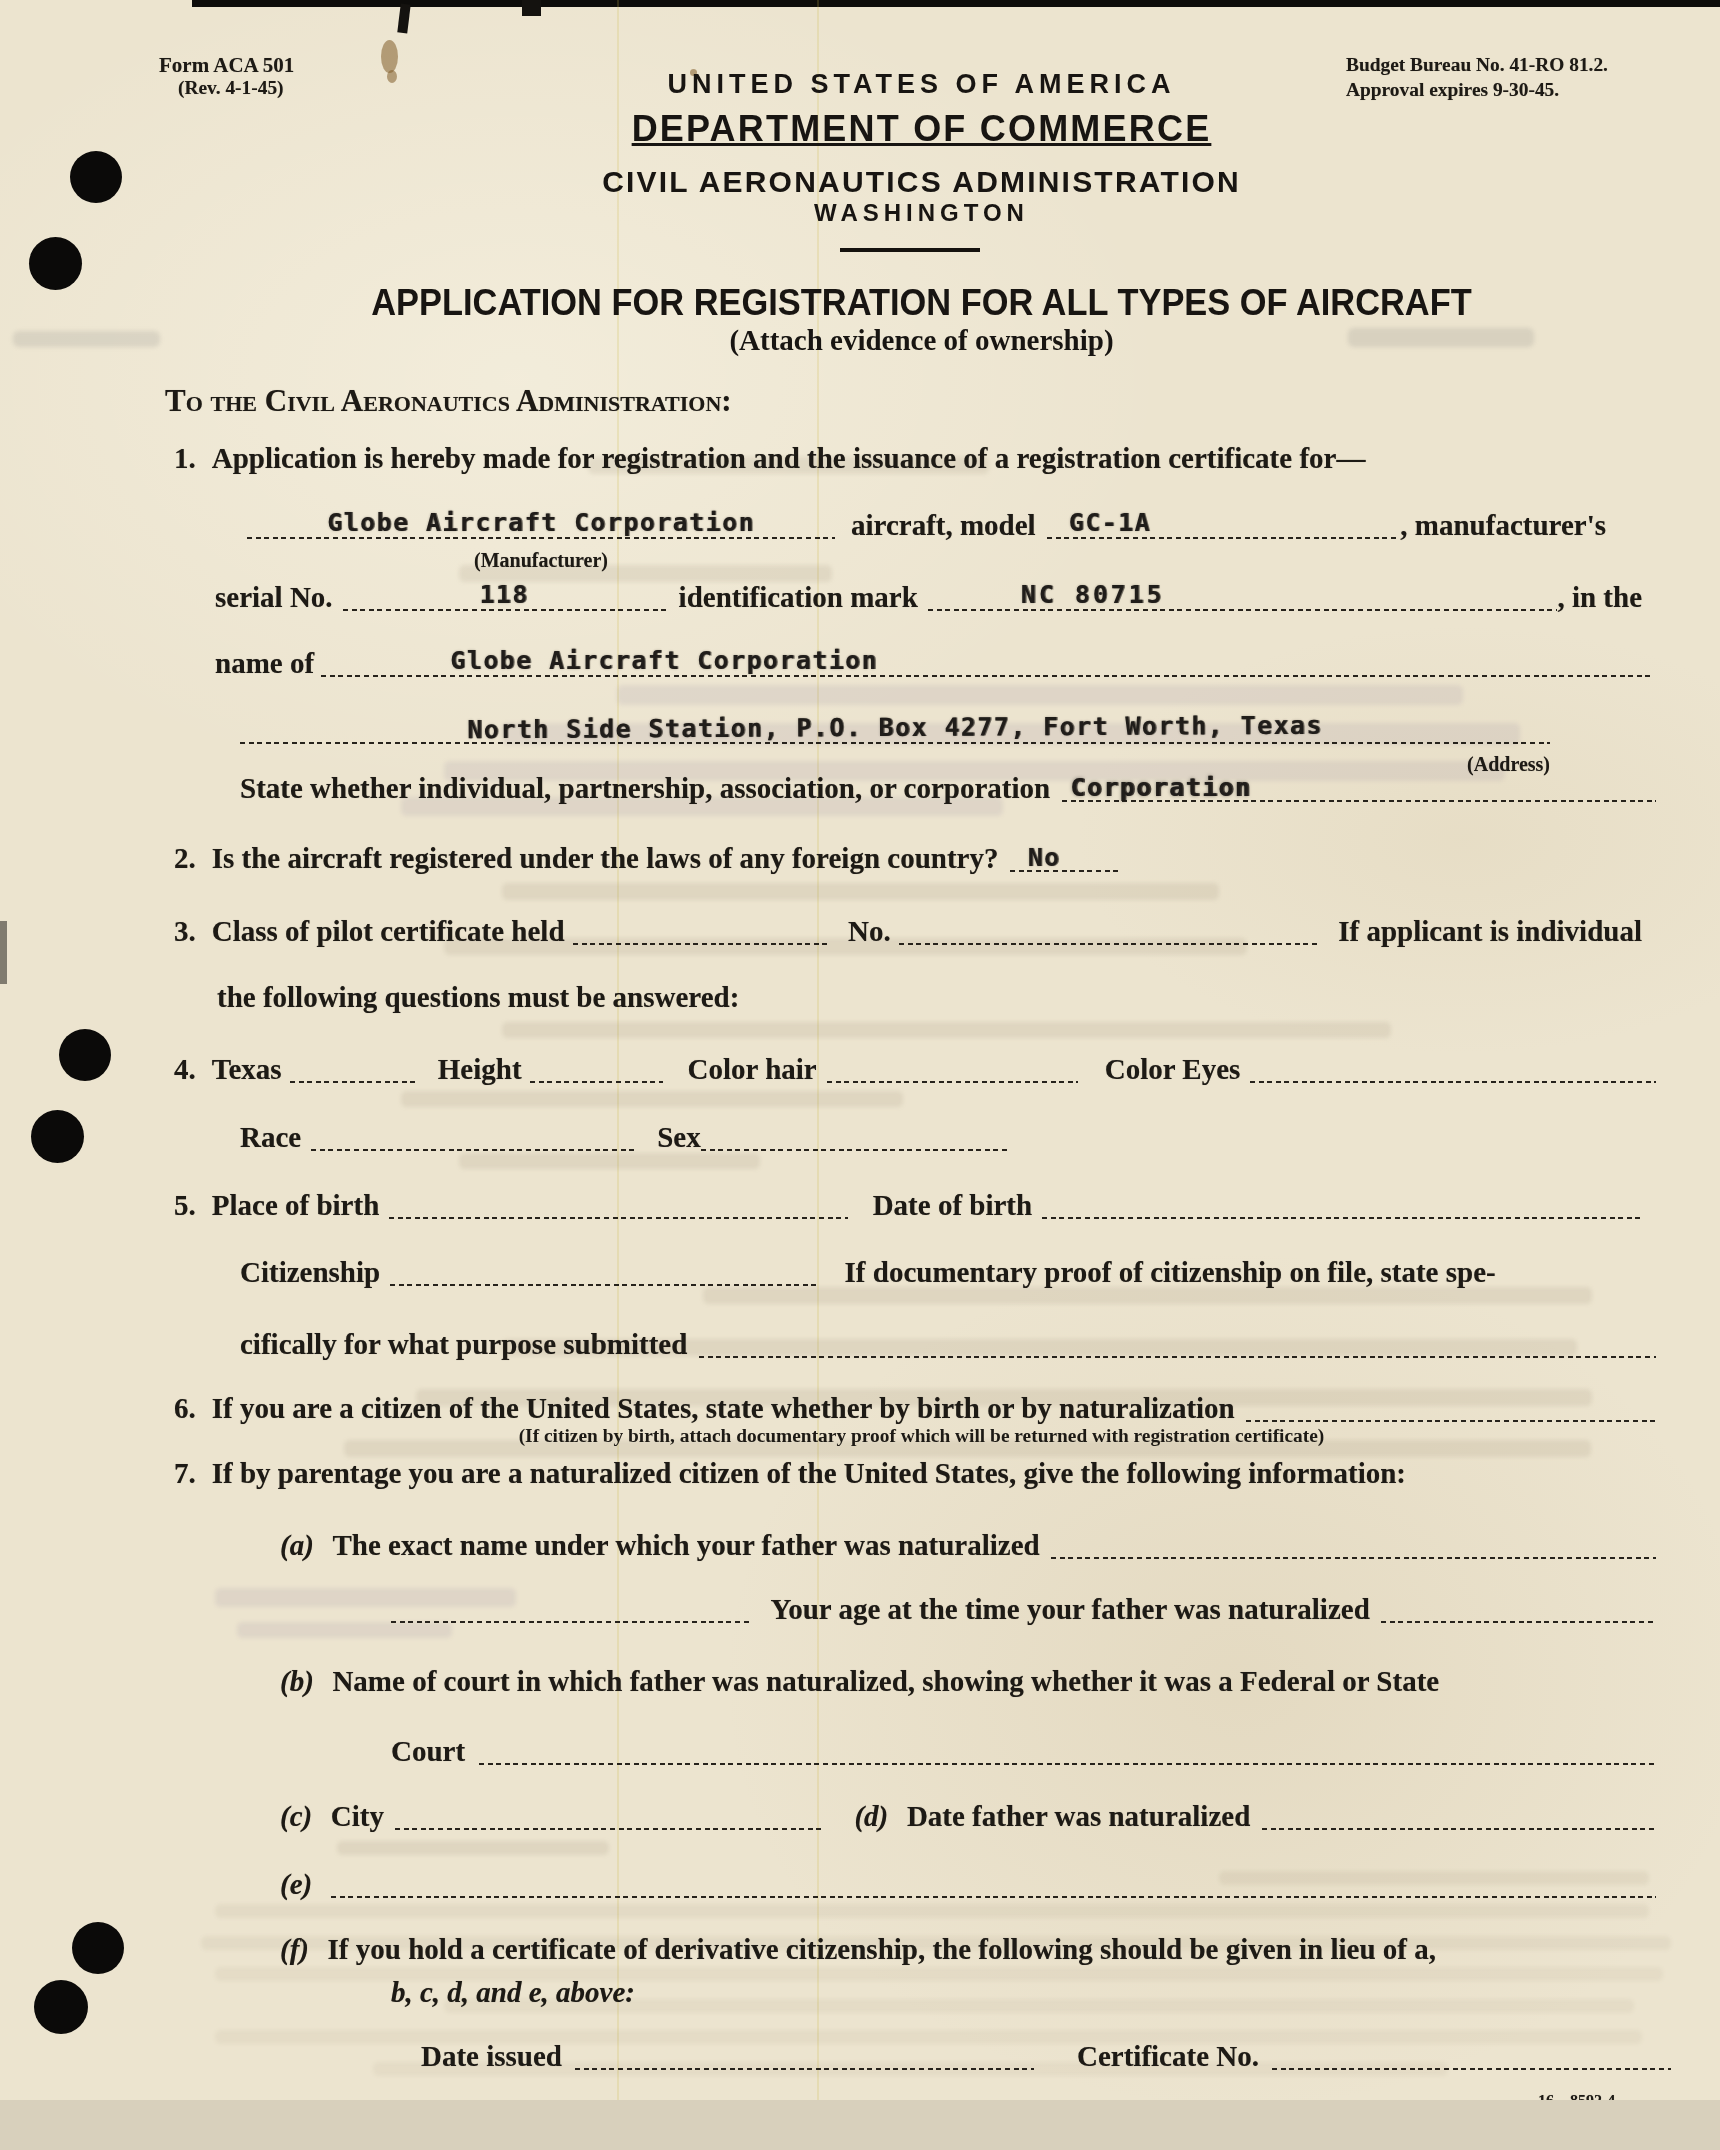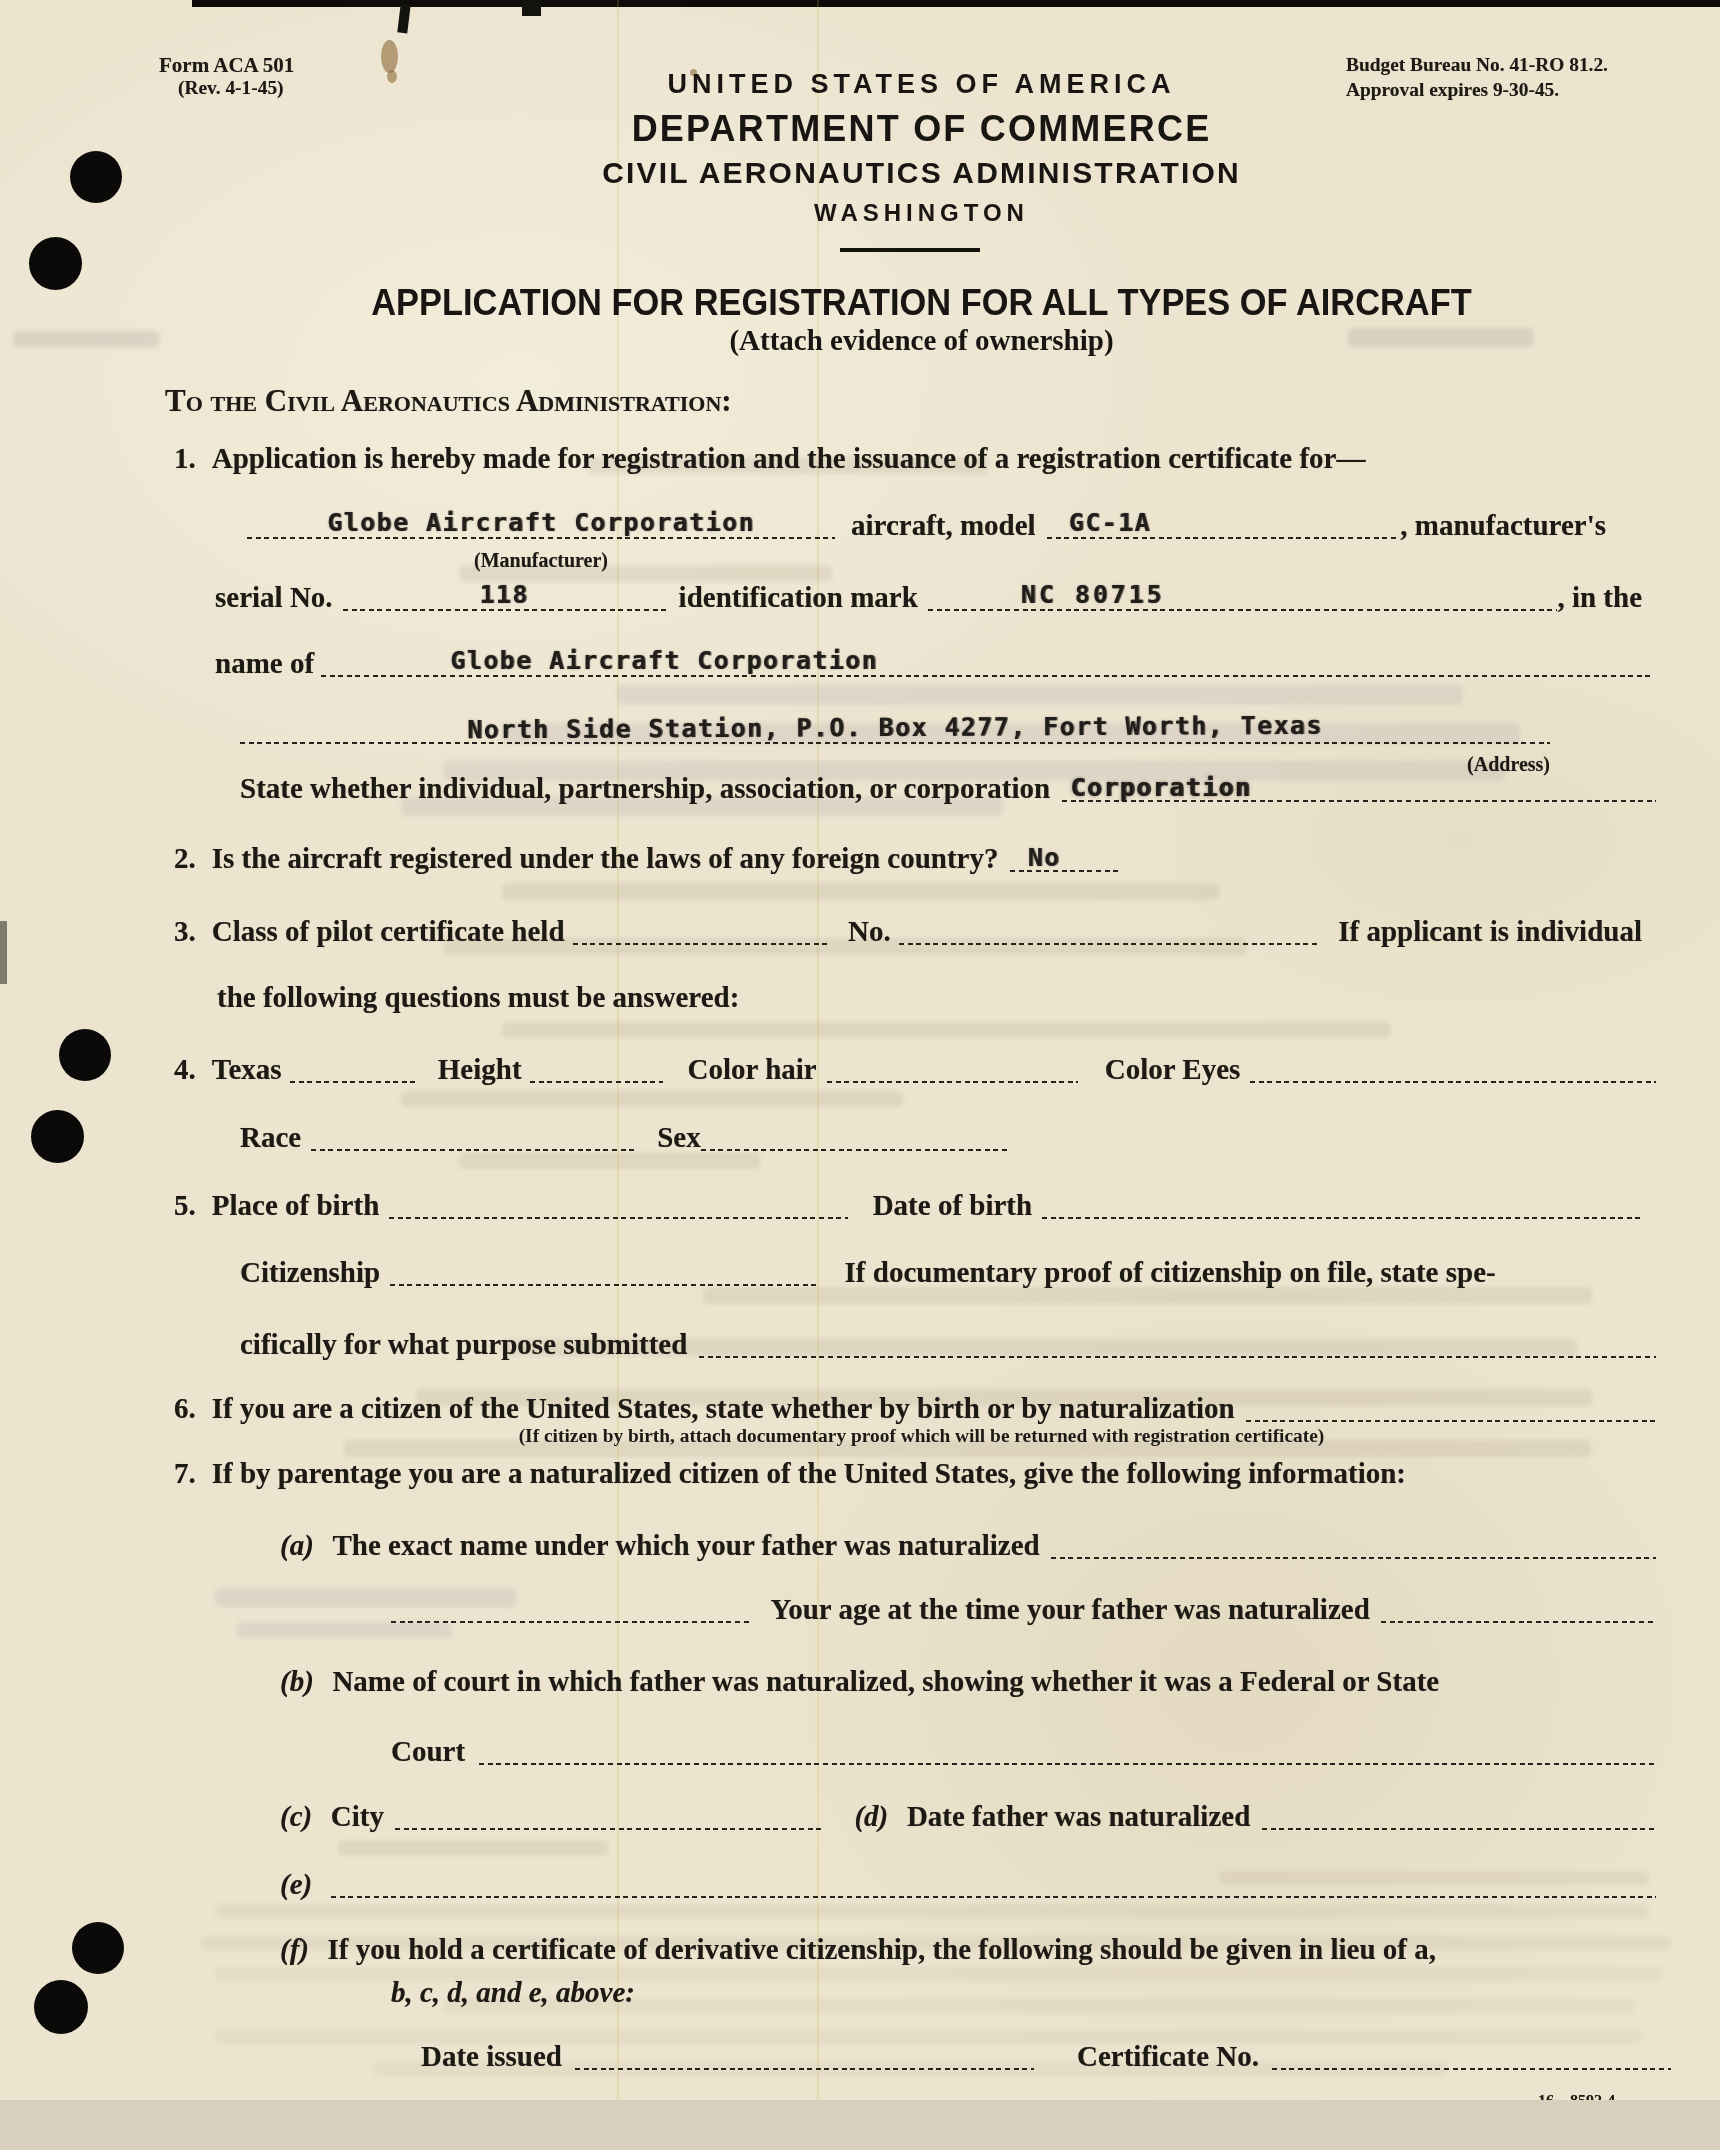--- a/index.html
+++ b/index.html
@@ -85,22 +85,22 @@
   <div class="ghost" style="left:444px;top:1999px;width:1190px;height:14.3px;opacity:.6;"></div>
   <div class="ghost" style="left:215px;top:2030px;width:1427px;height:14.3px;opacity:.6;"></div>
   <div class="ghost" style="left:373px;top:2062px;width:1075px;height:14.3px;opacity:.6;"></div>
 
   <div class="cap" style="left:159px;top:53px;font-size:21px;">Form ACA 501</div>
   <div class="cap" style="left:178px;top:77px;font-size:19.4px;">(Rev. 4-1-45)</div>
   <div class="cap" style="left:1346px;top:54px;font-size:19.4px;">Budget Bureau No. 41-RO 81.2.</div>
   <div class="cap" style="left:1346px;top:79px;font-size:19.4px;">Approval expires 9-30-45.</div>
 
   <div class="mast" style="top:69px;font-size:27px;letter-spacing:5px;">UNITED STATES OF AMERICA</div>
-  <div class="mast" style="top:108px;font-size:36px;letter-spacing:2.2px;">DEPARTMENT OF COMMERCE</div>
-  <div class="mast" style="top:156px;font-size:30px;letter-spacing:2.2px;">CIVIL AERONAUTICS ADMINISTRATION</div>
+  <div class="mast" style="top:108px;font-size:36px;letter-spacing:2.2px;text-decoration:underline;">DEPARTMENT OF COMMERCE</div>
+  <div class="mast" style="top:165px;font-size:30px;letter-spacing:2.2px;">CIVIL AERONAUTICS ADMINISTRATION</div>
   <div class="mast" style="top:199px;font-size:24px;letter-spacing:5px;">WASHINGTON</div>
   <div style="position:absolute;left:840px;top:248px;width:140px;height:4.3px;background:#15120e;"></div>
 
   <div class="mast" style="top:282px;font-size:37px;letter-spacing:0;transform:scaleX(.93);">APPLICATION FOR REGISTRATION FOR ALL TYPES OF AIRCRAFT</div>
   <div class="mast" style="top:324px;font-size:29px;font-family:'Liberation Serif',serif;">(Attach evidence of ownership)</div>
 
   <div style="position:absolute;left:165px;top:383px;font-size:31px;font-weight:bold;font-variant:small-caps;text-shadow:0 0 0.7px rgba(35,28,20,.45);">To the Civil Aeronautics Administration:</div>
 
   <div class="row" style="left:174px;top:439px;right:79px;">
     <span class="lbl num">1.</span>

